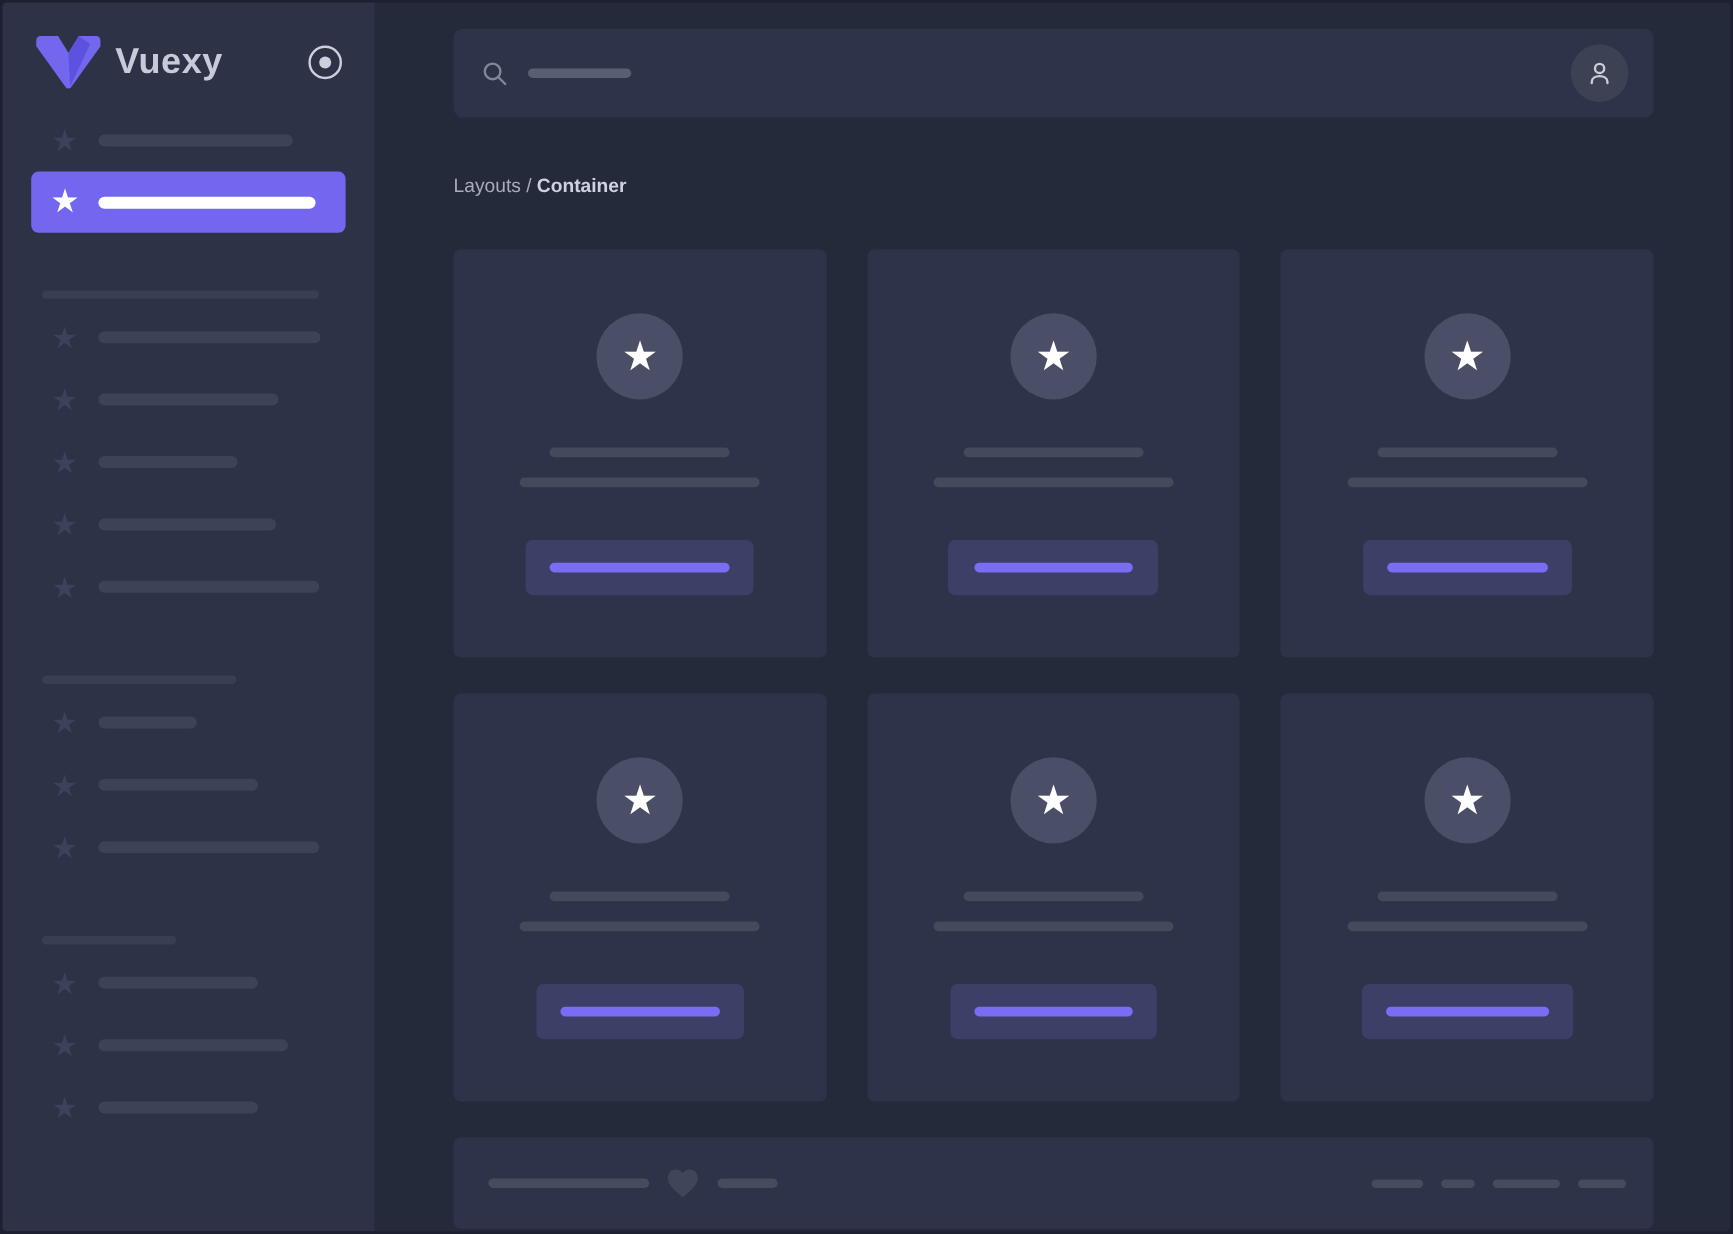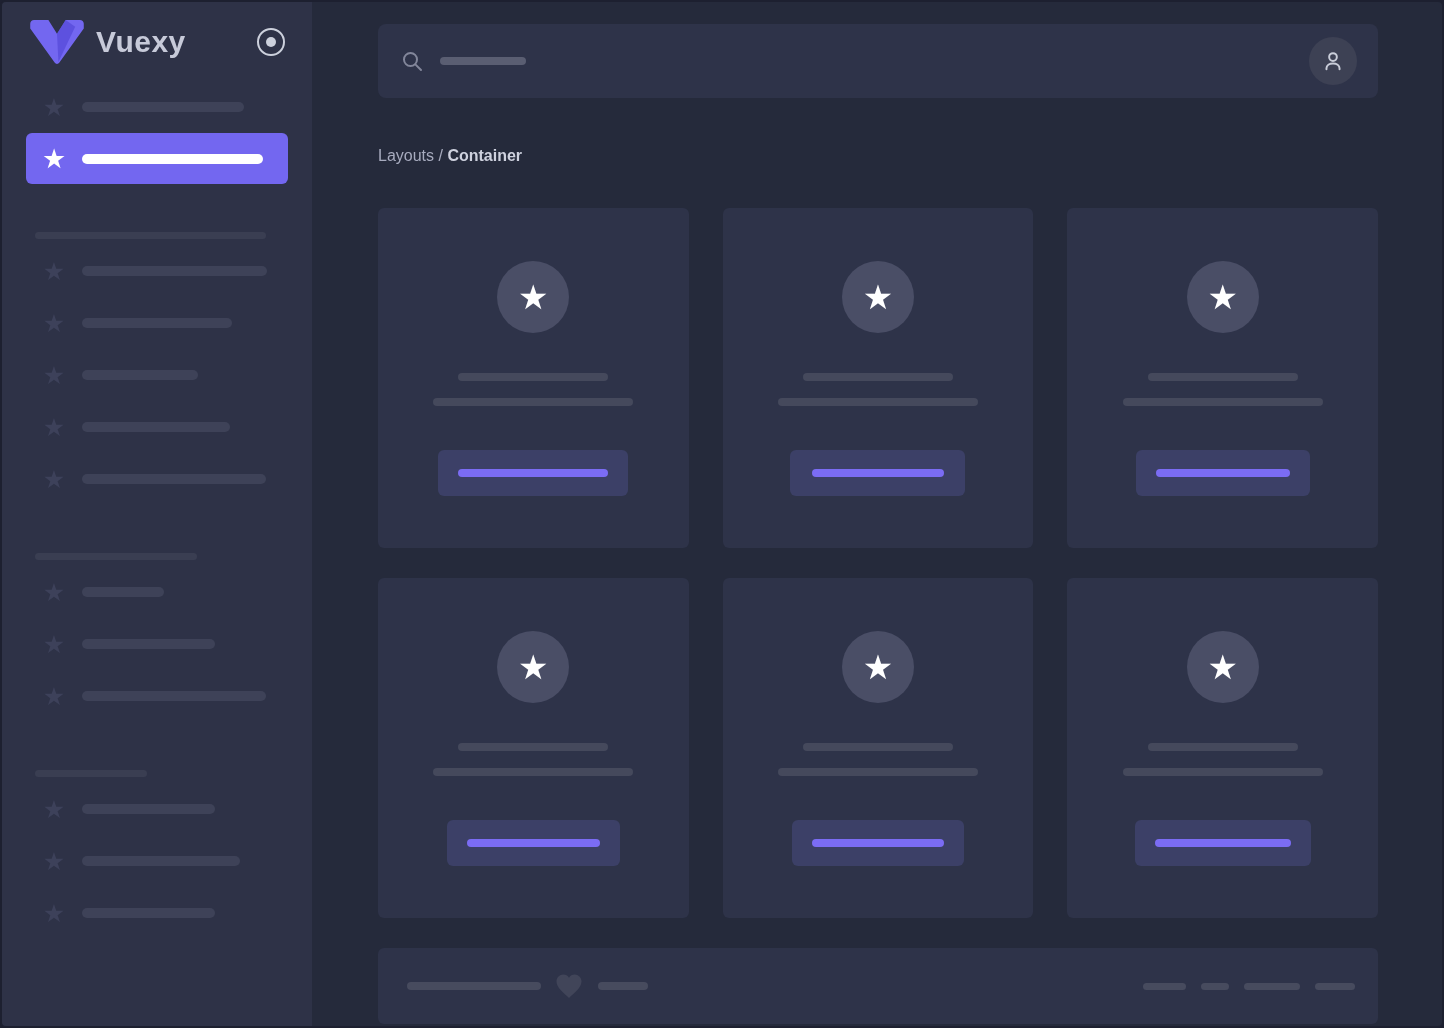--- a/index.html
+++ b/index.html
@@ -17,21 +17,21 @@
   }
 
   
   .sidebar {
     width: 310px; flex-shrink: 0;
     background: #2e3247;
     height: 100%;
   }
   .sidebar-header {
     display: flex; align-items: center;
-    padding: 18px 27px 0 28px;
+    padding: 28px 27px 0 28px;
     justify-content: flex-end;
   }
   .logo { width: 54px; height: 44px; flex-shrink: 0; }
   .brand-title {
     flex: 1;
     margin-left: 12px;
     font-size: 30px; font-weight: 700;
     color: #c7cad9; letter-spacing: 0.5px;
   }
   .radio-toggle {

